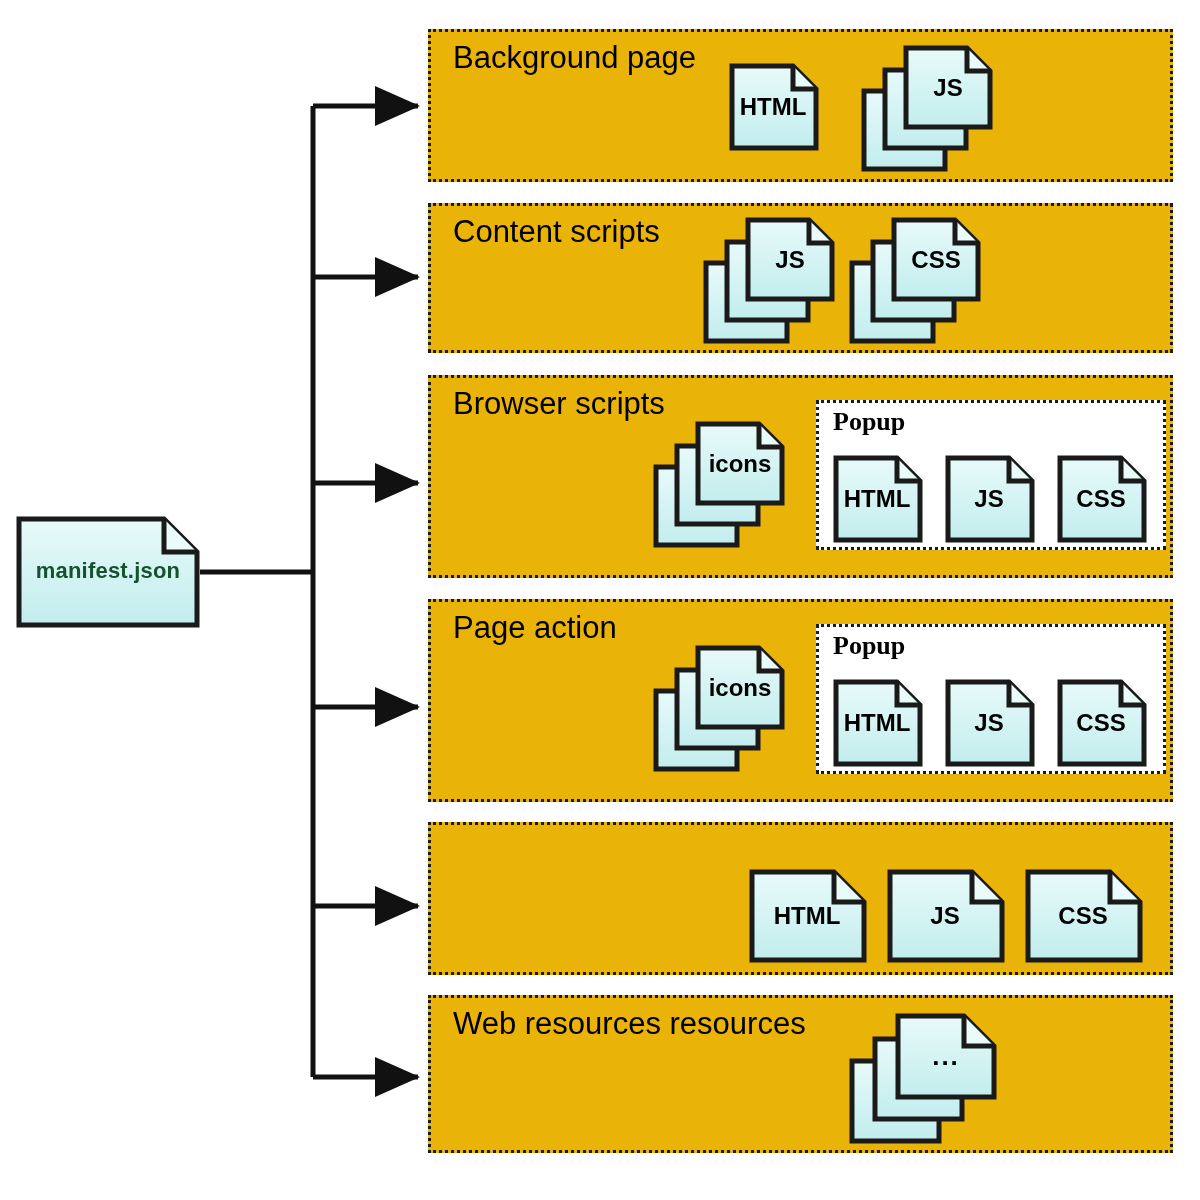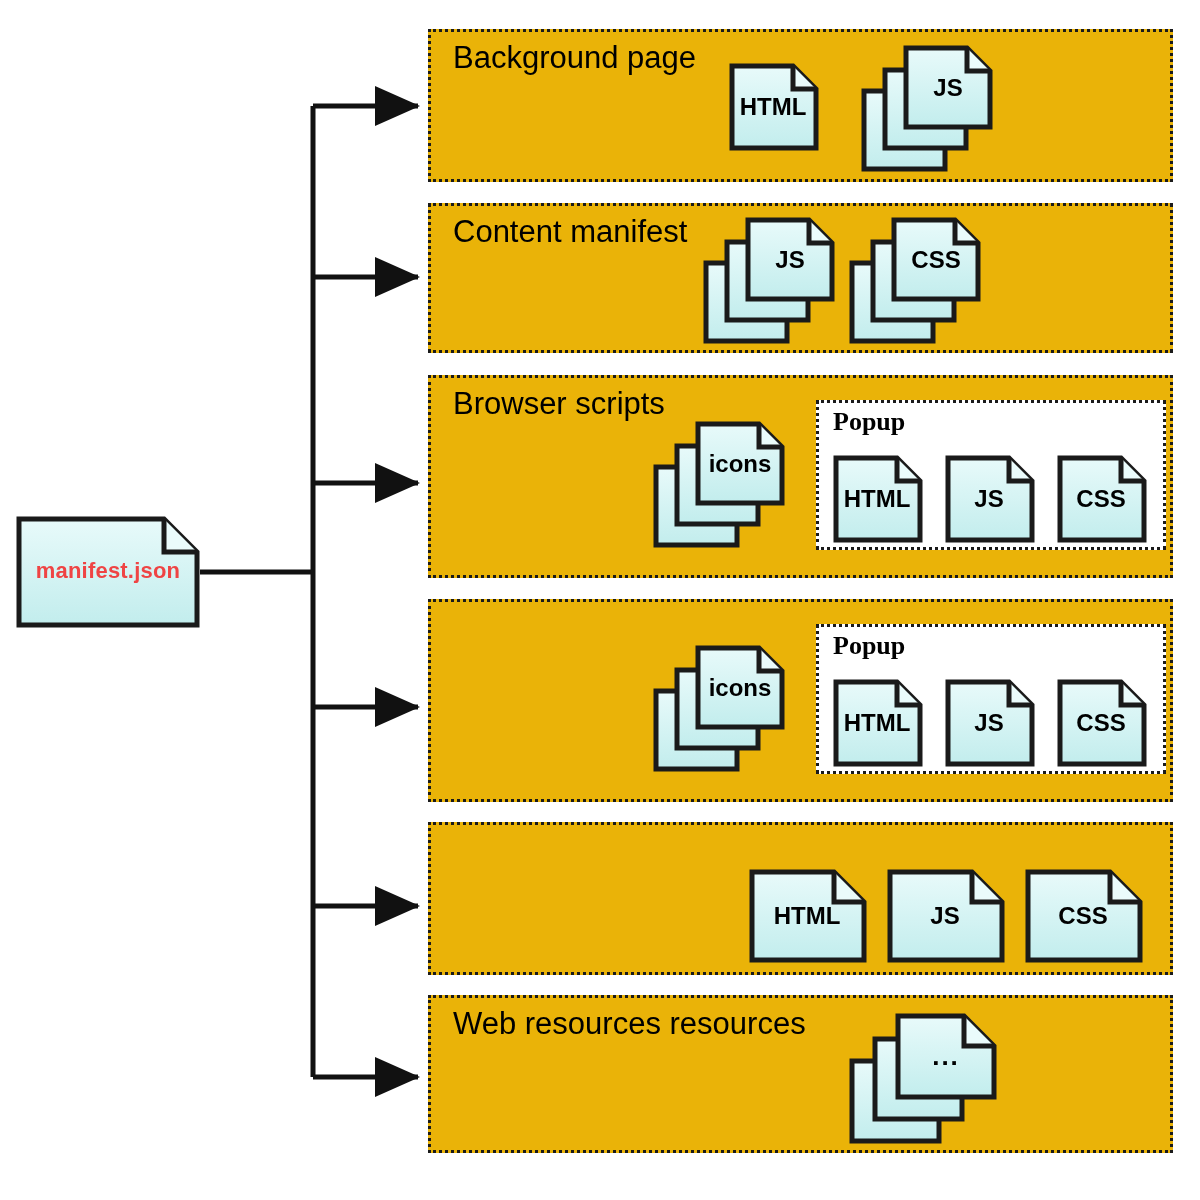--- a/index.html
+++ b/index.html
@@ -9,21 +9,21 @@
   #stage{position:relative;width:1200px;height:1200px;}
 
   
   .root-node{
     position:absolute;left:16px;top:516px;width:184px;height:112px;
   }
   .root-node .file-ico{width:184px;height:112px;}
   .root-label{
     position:absolute;left:0;top:0;width:184px;height:112px;
     display:flex;align-items:center;justify-content:center;
-    font-size:22px;font-weight:bold;color:#ef4444;letter-spacing:.2px;
+    font-size:22px;font-weight:bold;color:#14532d;letter-spacing:.2px;
     padding-bottom:2px;box-sizing:border-box;
   }
 
   
   #connectors{position:absolute;left:0;top:0;width:1200px;height:1200px;}
 
   
   .section{
     position:absolute;
     border:3px dotted #1a1a1a;
@@ -126,21 +126,21 @@
         <path d="M3,47 L84,47 L84,125 L3,125 Z" fill="url(#g2)" stroke="#1a1a1a" stroke-width="5" stroke-linejoin="miter"></path>
         <path d="M24,26 L105,26 L105,104 L24,104 Z" fill="url(#g2)" stroke="#1a1a1a" stroke-width="5" stroke-linejoin="miter"></path>
         <path d="M45,4 L106,4 L129,27 L129,83 L45,83 Z" fill="url(#g2)" stroke="#1a1a1a" stroke-width="5" stroke-linejoin="miter"></path>
         <path d="M106,4 L106,27 L129,27" fill="#eafbfb" stroke="#1a1a1a" stroke-width="5" stroke-linejoin="miter"></path>
       </svg>
       <div class="glyph" style="left:45px;top:4px;width:84px;height:79px;">JS</div>
     </div>
   </div>
 
   <div class="section" style="left:428px;top:203px;width:745px;height:150px;">
-    <div class="section-title">Content manifest</div>
+    <div class="section-title">Content scripts</div>
 
     <div class="icon" style="left:272px;top:10px;width:132px;height:128px;">
       <svg width="132" height="128" viewBox="0 0 132 128">
         <defs>
             <linearGradient id="g3" x1="0" y1="0" x2="0" y2="1">
           <stop offset="0%" stop-color="#e8fafa"></stop>
               <stop offset="100%" stop-color="#c2eded"></stop>
             </linearGradient>
           </defs>
         <path d="M3,47 L84,47 L84,125 L3,125 Z" fill="url(#g3)" stroke="#1a1a1a" stroke-width="5" stroke-linejoin="miter"></path>
@@ -228,20 +228,21 @@
             </defs>
           <path d="M3,3 L64,3 L87,26 L87,85 L3,85 Z" fill="url(#g8)" stroke="#1a1a1a" stroke-width="5" stroke-linejoin="miter"></path>
           <path d="M64,3 L64,26 L87,26" fill="#eafbfb" stroke="#1a1a1a" stroke-width="5" stroke-linejoin="miter"></path>
         </svg>
         <div class="glyph" style="left:0;top:0;width:88px;height:88px;">CSS</div>
       </div>
     </div>
   </div>
 
   <div class="section" style="left:428px;top:599px;width:745px;height:203px;">
+    <div class="section-title">Page action</div>
 
     <div class="icon" style="left:222px;top:42px;width:132px;height:128px;">
       <svg width="132" height="128" viewBox="0 0 132 128">
         <defs>
             <linearGradient id="g9" x1="0" y1="0" x2="0" y2="1">
           <stop offset="0%" stop-color="#e8fafa"></stop>
               <stop offset="100%" stop-color="#c2eded"></stop>
             </linearGradient>
           </defs>
         <path d="M3,47 L84,47 L84,125 L3,125 Z" fill="url(#g9)" stroke="#1a1a1a" stroke-width="5" stroke-linejoin="miter"></path>

